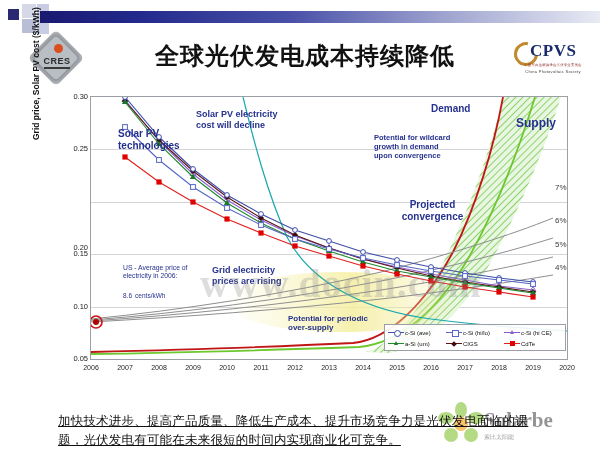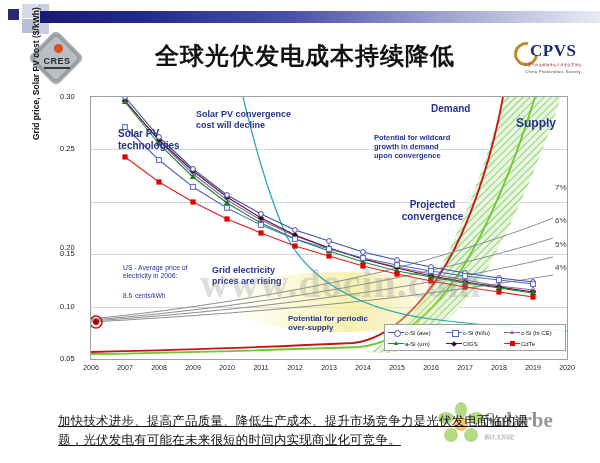--- a/index.html
+++ b/index.html
@@ -39,21 +39,21 @@
              letter-spacing:.5px;font-family:"Liberation Serif",serif;}
   .cpvs-cn{position:absolute;left:0;top:25px;width:82px;font-size:3.4px;color:#8a2b2b;letter-spacing:.2px;}
   .cpvs-en{position:absolute;left:0;top:31px;width:82px;font-size:4px;color:#444;letter-spacing:.3px;}
   
   #chart{position:absolute;left:36px;top:92px;width:550px;height:288px;}
   #plot-border{position:absolute;left:54px;top:4px;width:478px;height:264px;
                border:1px solid #9aa0a6;background:#ffffff;box-sizing:border-box;}
   #ylabel{position:absolute;left:-5px;top:48px;width:170px;
           transform:rotate(-90deg);transform-origin:left top;
           font-size:8.5px;font-weight:bold;color:#111;white-space:nowrap;}
-  .ytick{position:absolute;left:24px;width:28px;text-align:left;font-size:7.5px;color:#222;}
+  .ytick{position:absolute;left:24px;width:28px;text-align:right;font-size:7.5px;color:#222;}
   .gridline{position:absolute;left:55px;width:476px;height:1px;background:#d2d5da;}
   .xtick{position:absolute;top:272px;width:40px;text-align:center;font-size:7px;color:#222;}
   
   #plot-svg{position:absolute;left:55px;top:5px;width:476px;height:262px;}
   
   .ann{position:absolute;color:#25318e;font-weight:bold;line-height:1.18;}
   #ann-solarpv{left:82px;top:36px;font-size:10px;width:60px;}
   #ann-decline{left:160px;top:17px;font-size:9px;width:100px;}
   #ann-wildcard{left:254px;top:30px;font-size:8px;width:68px;color:#0e9aa0;font-weight:bold;}
   #ann-demand{left:395px;top:11px;font-size:10px;}
@@ -286,21 +286,21 @@
         <rect x="439.4" y="197.4" width="5.2" height="5.2"></rect>
       </g>
     </g>
   </svg>
 
   <div class="ann" id="ann-solarpv">
     <span>Solar PV</span><br>
     <span>technologies</span>
   </div>
   <div class="ann" id="ann-decline">
-    <span>Solar PV convergence</span><br>
+    <span>Solar PV electricity</span><br>
     <span>cost will decline</span>
   </div>
   <div class="ann" id="ann-demand">Demand</div>
   <div class="ann" id="ann-supply">Supply</div>
   <div class="ann" id="ann-explosive">
     <span>Potential for wildcard</span><br>
     <span>growth in demand</span><br>
     <span>upon convergence</span>
   </div>
   <div class="ann" id="ann-projected">

